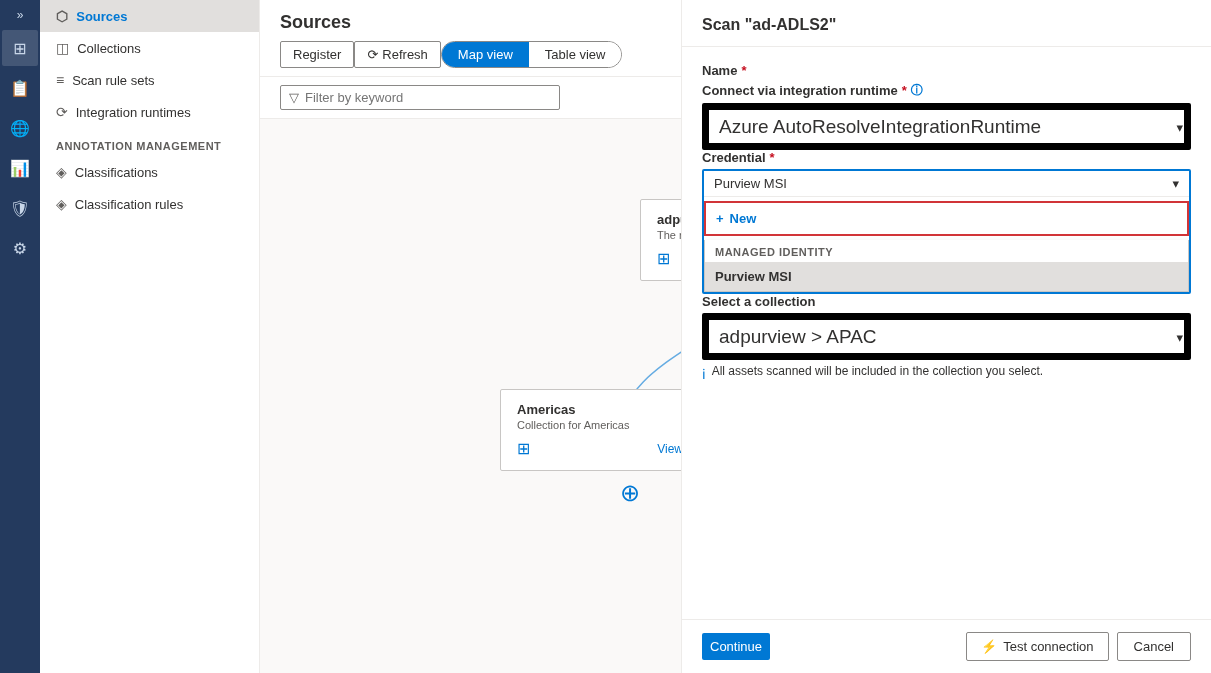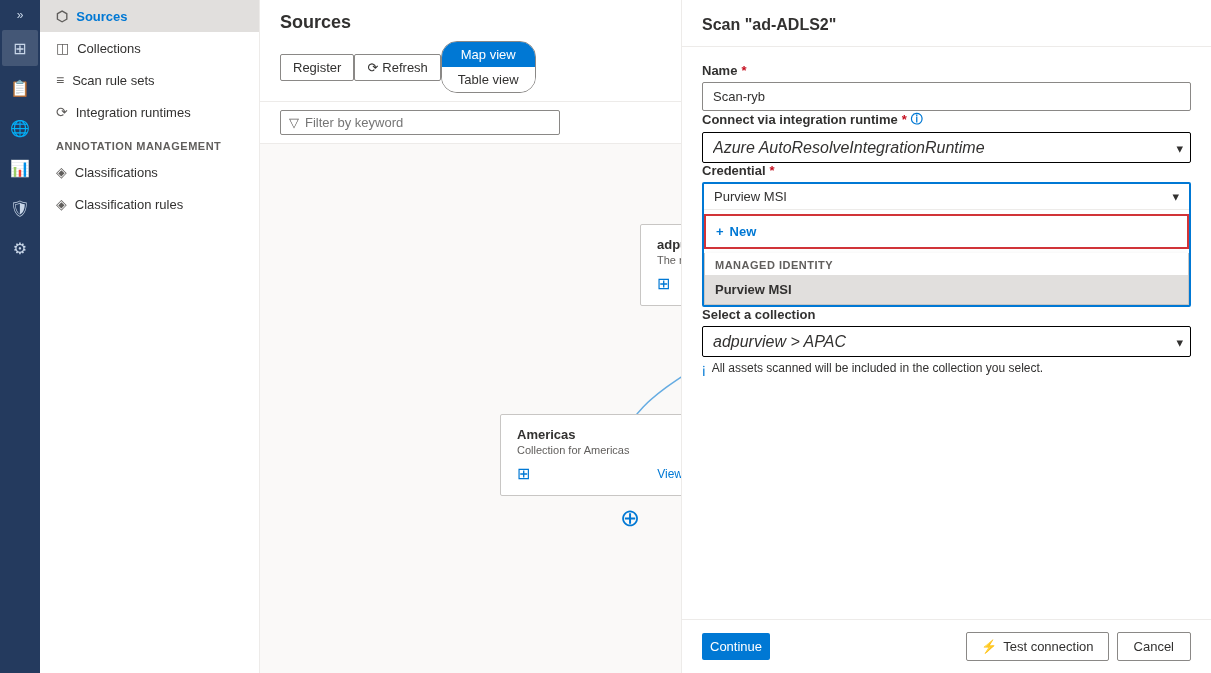--- a/index.html
+++ b/index.html
@@ -96,21 +96,20 @@
       cursor: pointer;
       border-radius: 2px;
       font-size: 13px;
       color: #323130;
     }
     .view-toggle {
       display: flex;
       border: 1px solid #8a8886;
       border-radius: 16px;
       overflow: hidden;
-      flex-direction: column;
     }
     .view-toggle-btn {
       padding: 5px 16px;
       border: none;
       background: #fff;
       cursor: pointer;
       font-size: 13px;
       color: #323130;
     }
     .view-toggle-btn.active {
@@ -247,28 +246,27 @@
       font-size: 13px;
       color: #323130;
       outline: none;
     }
     .form-select-wrapper {
       position: relative;
     }
     .form-select {
       width: 100%;
       padding: 6px 32px 6px 10px;
-      border: 1px solid #000000;
-      border-radius: 2px;
-      font-size: 16px;
+      border: 7px solid #000000;
+      border-radius: 2px;
+      font-size: 19px;
       color: #323130;
       appearance: none;
       background: #fff;
       cursor: pointer;
-      font-style: italic;
     }
     .select-chevron {
       position: absolute;
       right: 8px;
       top: 50%;
       transform: translateY(-50%);
       color: #323130;
       pointer-events: none;
     }
 
@@ -480,21 +478,20 @@
   <div class="panel-header">
     <div class="panel-title">Scan "ad-ADLS2"</div>
   </div>
   <div class="panel-body">
 
     <div class="form-group">
       <div class="form-label">
         <span>Name</span>
         <span class="required-star">*</span>
       </div>
-      <input class="form-input" type="text" value="Scan-ryb" style="">
     </div>
 
     <div class="form-group">
       <div class="form-label">
         <span>Connect via integration runtime</span>
         <span class="required-star">*</span>
         <span style="color:#0078d4; font-size:12px;">ⓘ</span>
       </div>
       <div class="form-select-wrapper">
         <select class="form-select">

